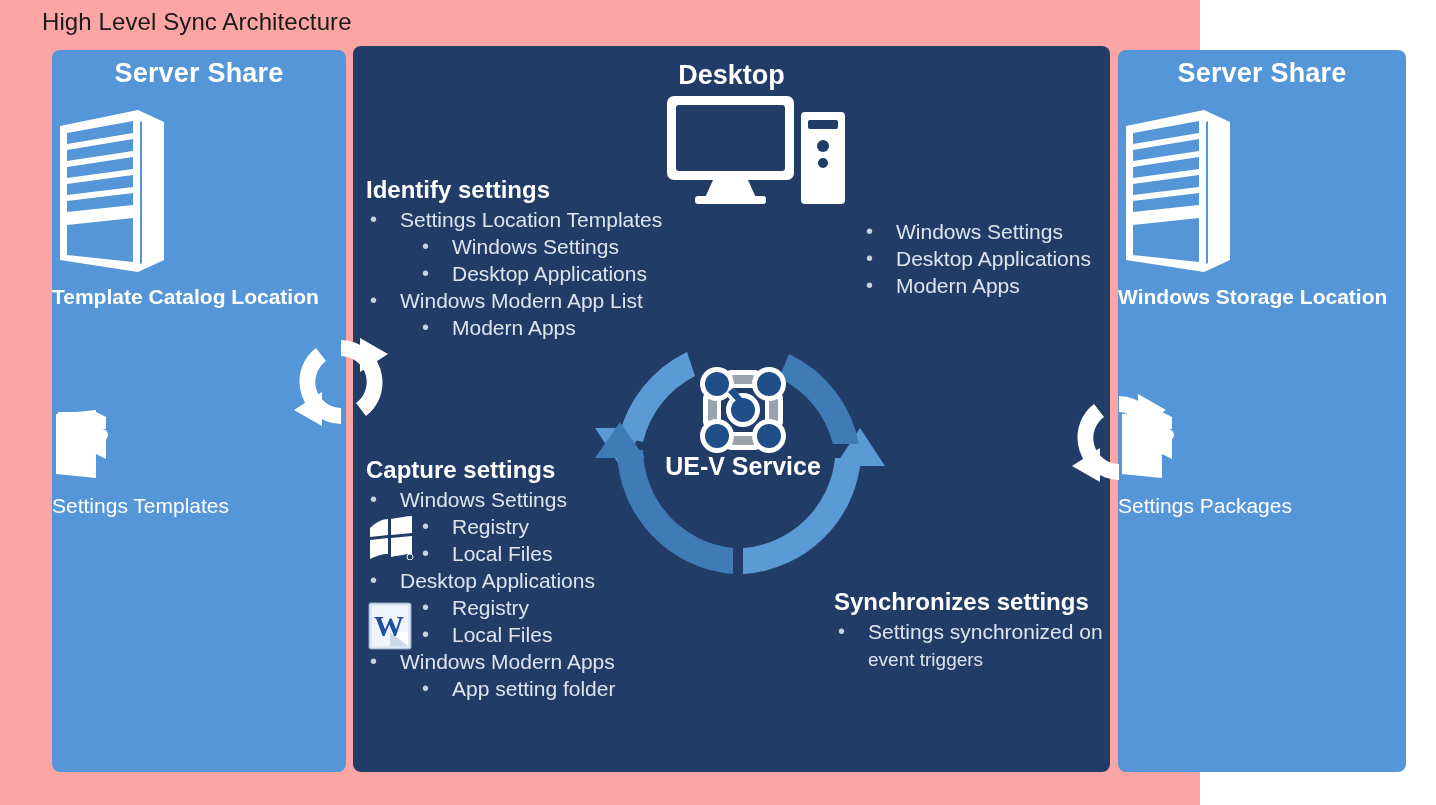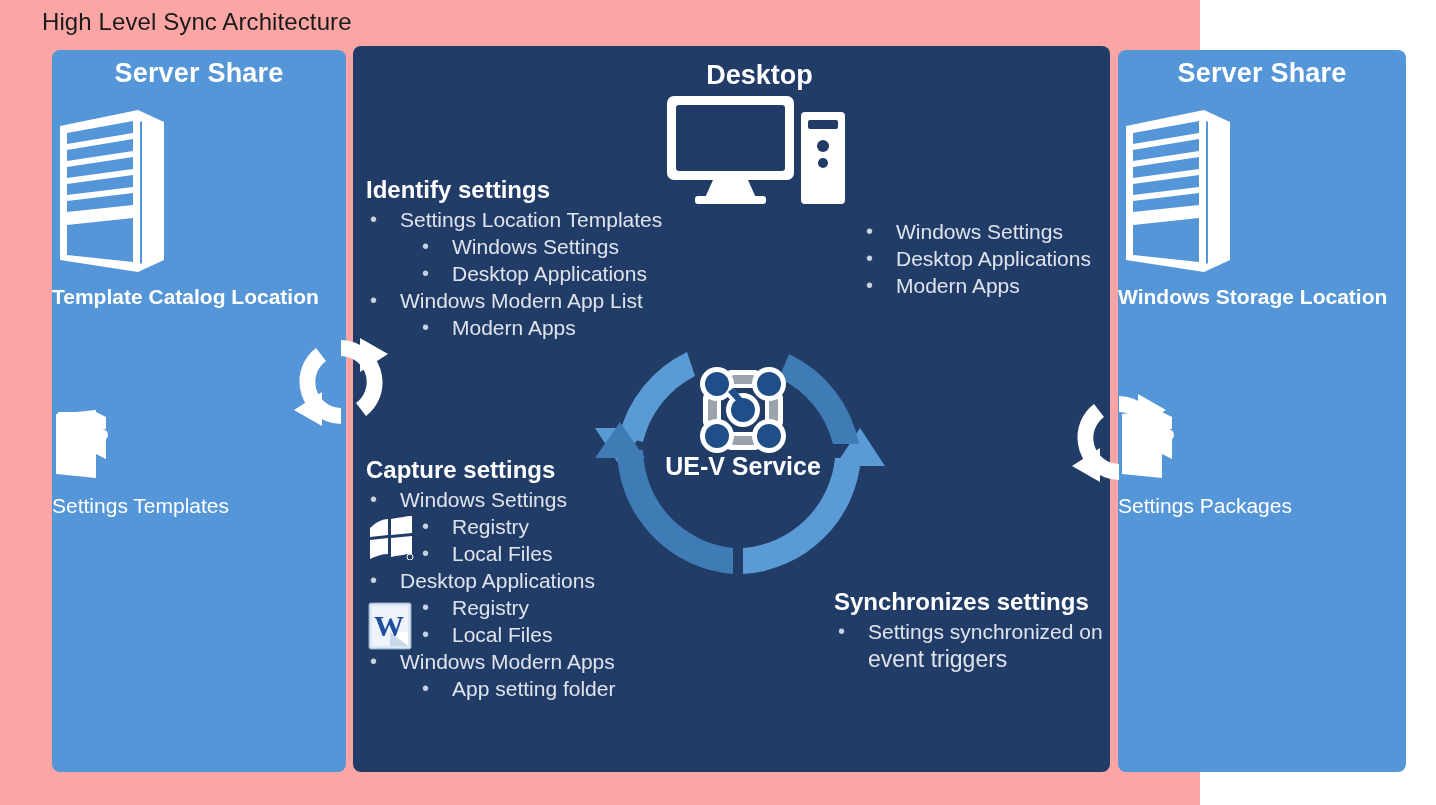--- a/index.html
+++ b/index.html
@@ -68,21 +68,20 @@
   }
   .panel-left .panel-heading,
   .panel-right .panel-heading {
     top: 8px;
     font-size: 27px;
     letter-spacing: 0.2px;
   }
   .panel-center .panel-heading {
     top: 14px;
     font-size: 27px;
-    padding-left: 28px;
   }
 
   
   .icon-block {
     position: absolute;
     text-align: left;
   }
   .icon-caption {
     color: #ffffff;
     font-size: 21px;
@@ -150,21 +149,21 @@
 
   
   .blk-identify { left: 366px; top: 176px; }
   .blk-capture  { left: 366px; top: 456px; }
   .blk-apply    { left: 862px; top: 218px; }
   .blk-sync     { left: 812px; top: 588px; margin-left: 22px; }
 
   
   .wrap-line {
     padding-left: 34px;
-    font-size: 23px;
+    font-size: 19px;
     color: #dfe4ec;
     line-height: 29px;
     white-space: nowrap;
   }
 
   
   .glyph-win, .glyph-word {
     position: absolute;
     left: 2px;
   }

